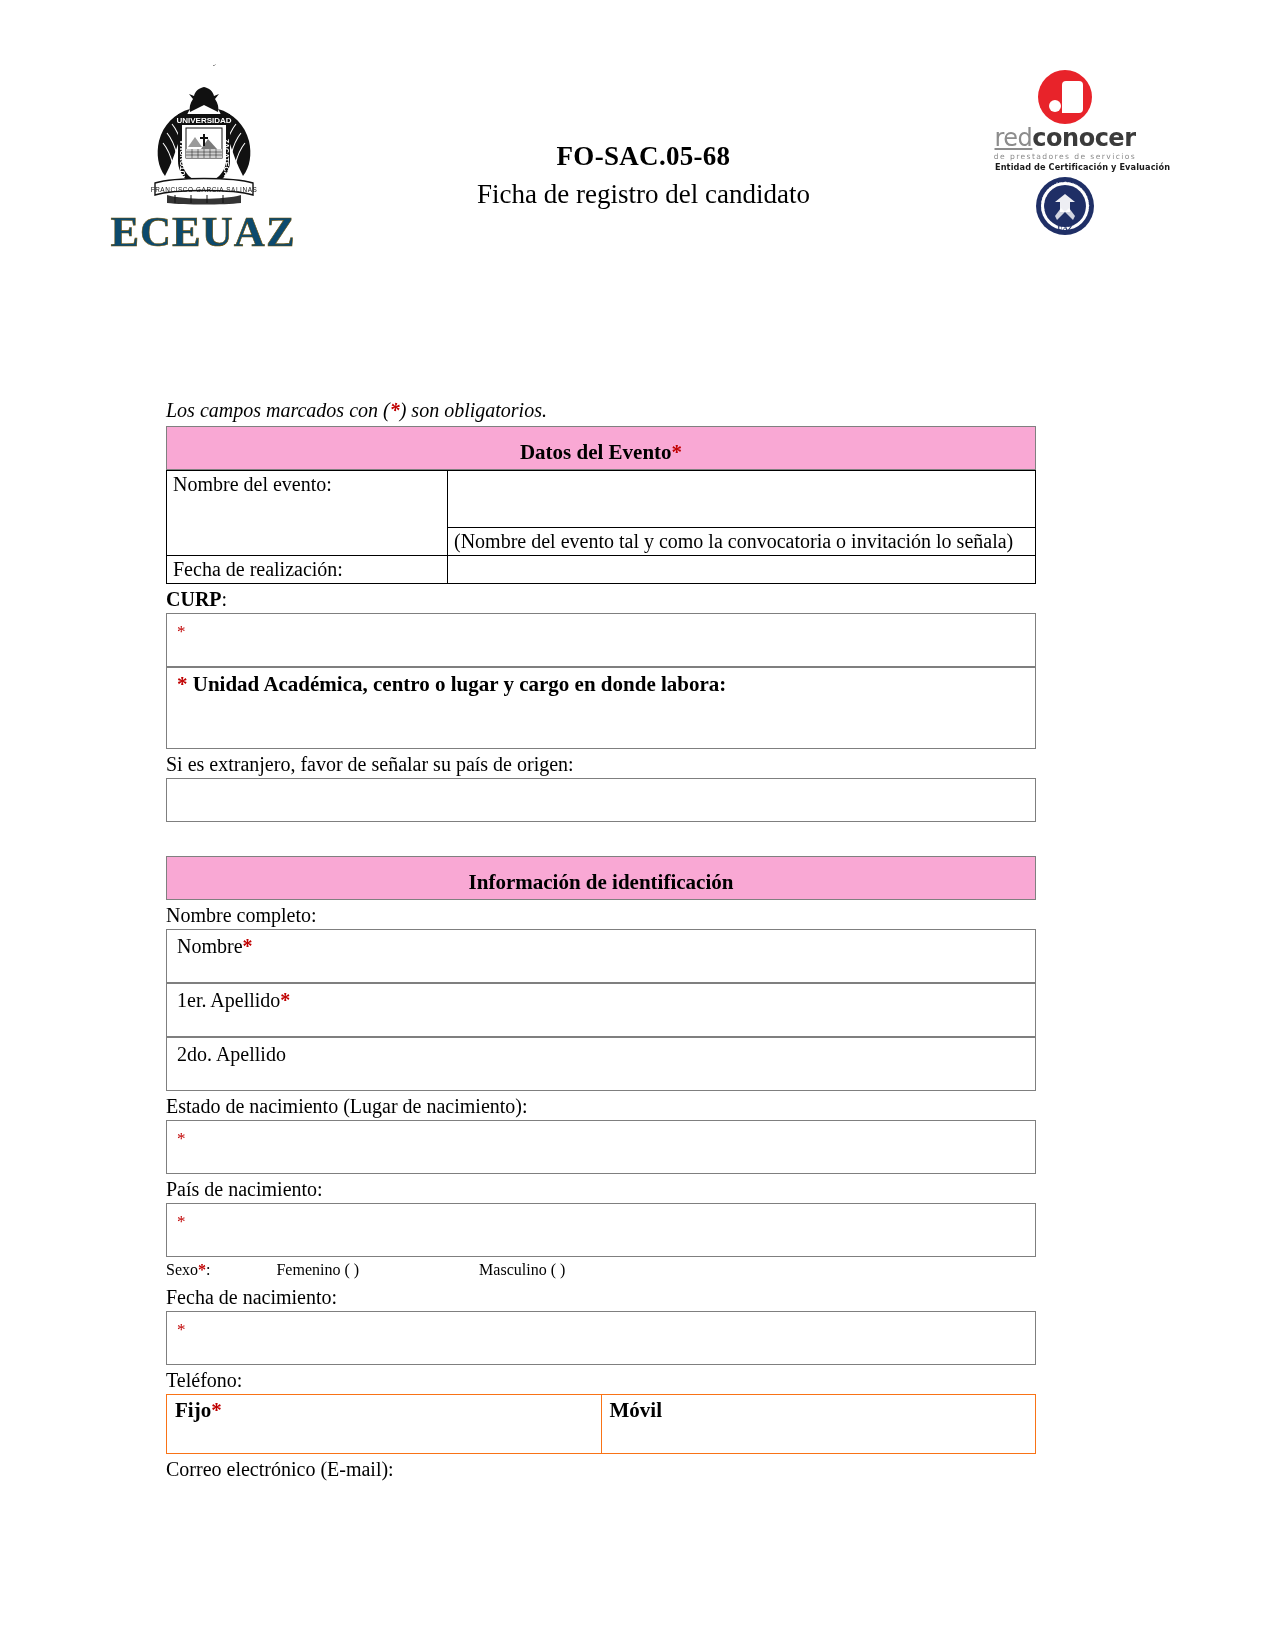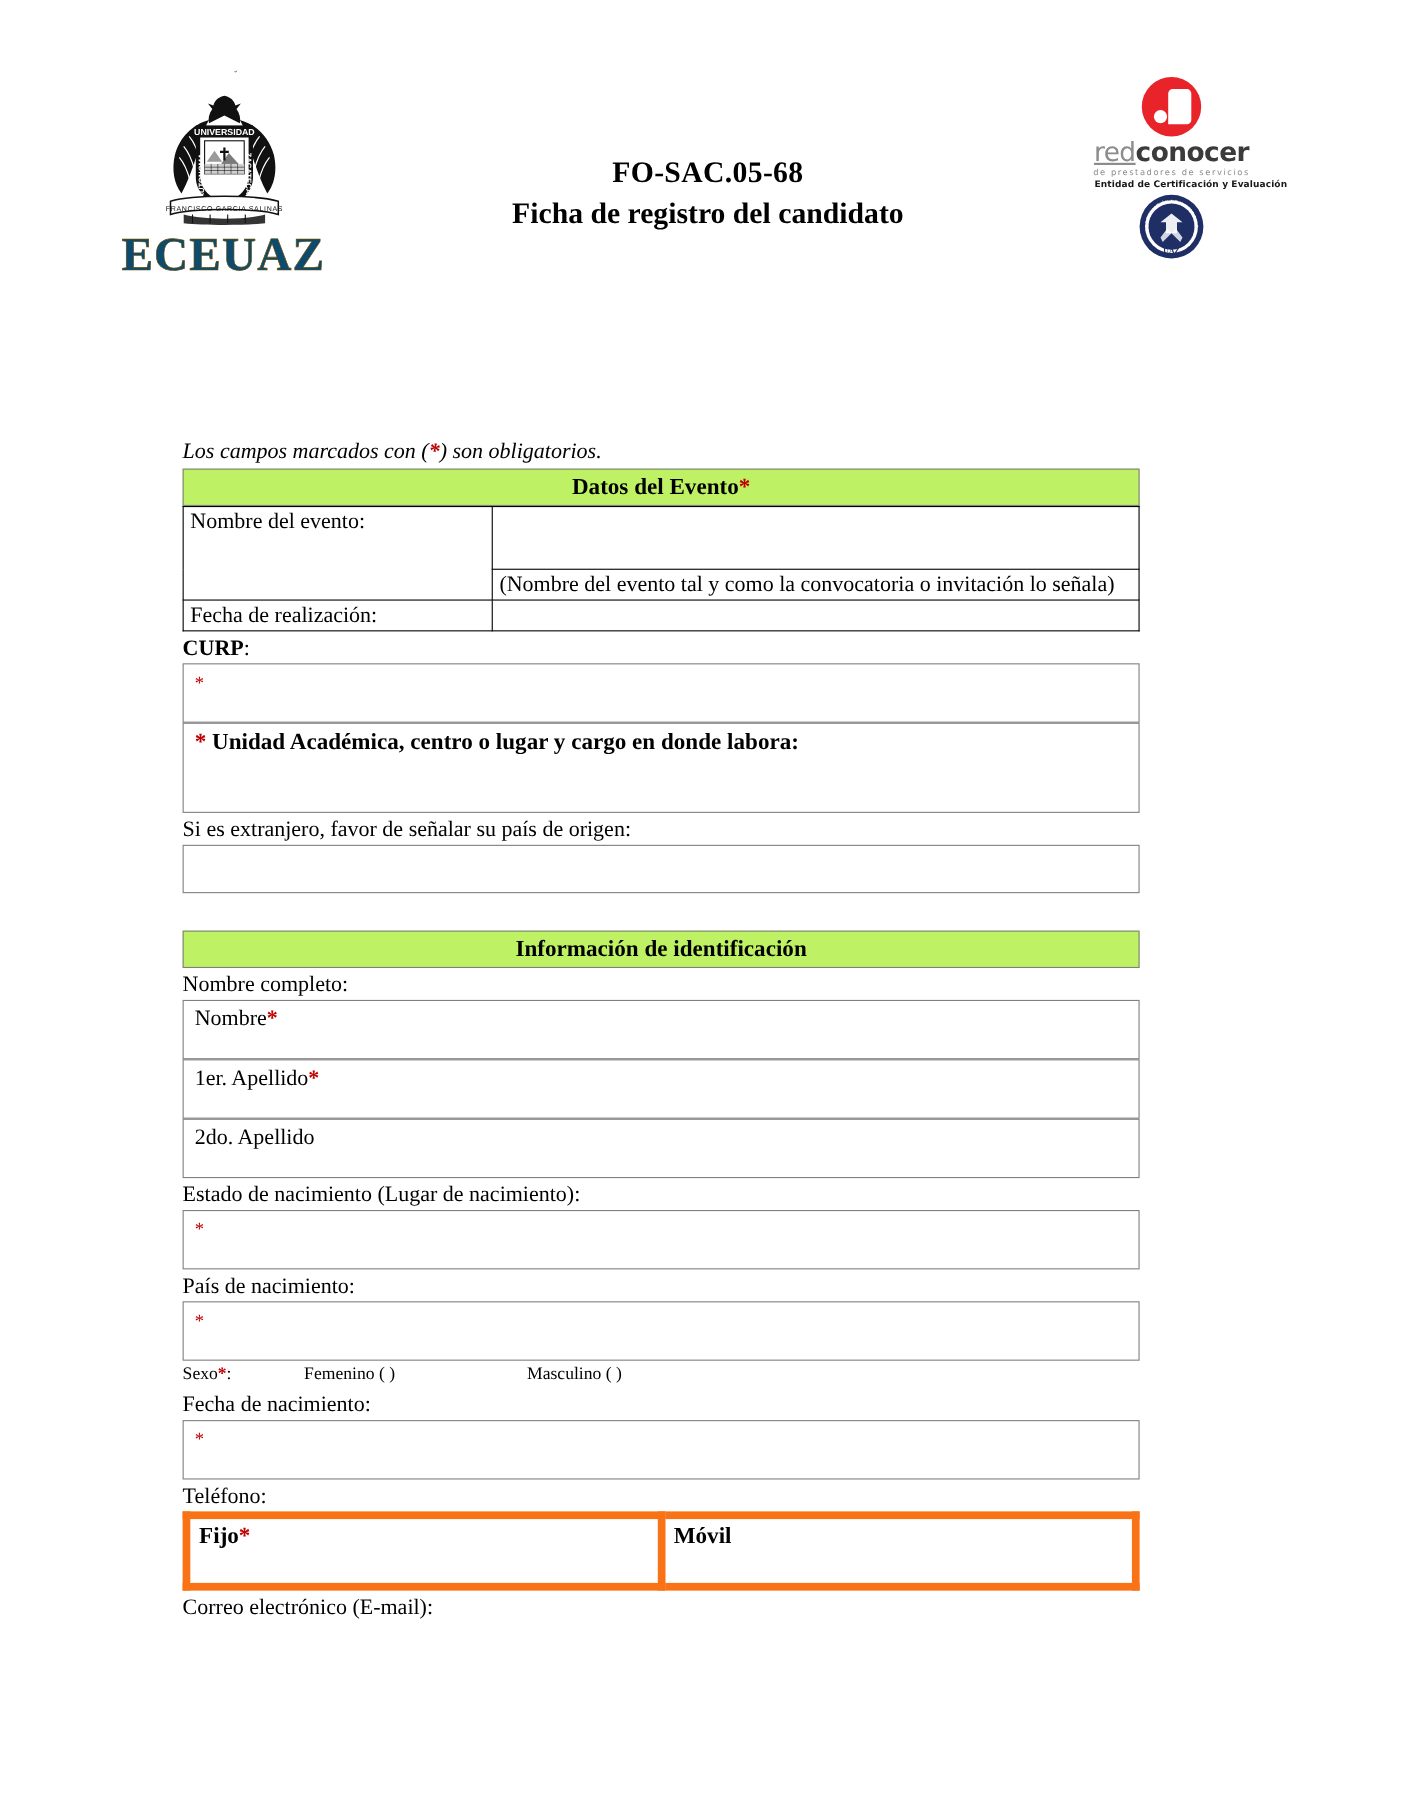--- a/index.html
+++ b/index.html
@@ -183,21 +183,21 @@
     padding-left: 12px;
   }
   .doc-code {
     font-size: 27px;
     font-weight: bold;
     line-height: 1.25;
     letter-spacing: 0.3px;
   }
   .doc-name {
     font-size: 27px;
-    font-weight: bold;
+    font-weight: normal;
     line-height: 1.3;
     margin-top: 3px;
     text-align: center;
   }
 
   
   .form-area {
     position: absolute;
     left: 166px;
     top: 398px;
@@ -206,26 +206,26 @@
   .note {
     font-style: italic;
     font-size: 20px;
     line-height: 1.2;
     margin-bottom: 4px;
   }
   .req { color: #c00000; font-weight: bold; }
   .req-light { color: #c00000; }
 
   .band {
-    background: #bef264;
+    background: #f9a8d4;
     border: 1px solid #808080;
     text-align: center;
     font-weight: bold;
     font-size: 21px;
-    padding: 4px 0 5px 0;
+    padding: 14px 0 5px 0;
     line-height: 1.1;
   }
 
   table.grid {
     border-collapse: collapse;
     width: 100%;
     table-layout: fixed;
     padding-left: 30px;
   }
   table.grid td {
@@ -274,21 +274,21 @@
   }
   .sexo-gap1 { display: inline-block; width: 66px; }
   .sexo-gap2 { display: inline-block; width: 120px; }
 
   table.tel {
     border-collapse: collapse;
     width: 100%;
     table-layout: fixed;
   }
   table.tel td {
-    border: 7px solid #f97316;
+    border: 1px solid #f97316;
     height: 52px;
     vertical-align: top;
     padding: 3px 8px;
     font-size: 21px;
     font-weight: bold;
   }
   .spacer-34 { height: 34px; }
 </style>
 </head>
 <body>

